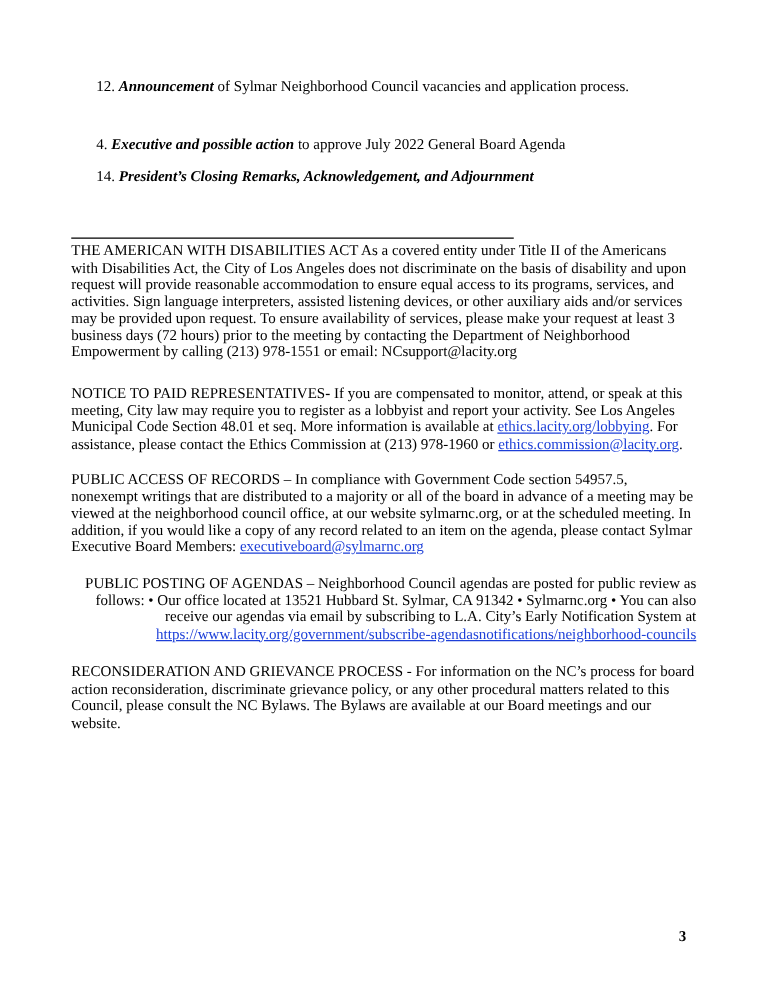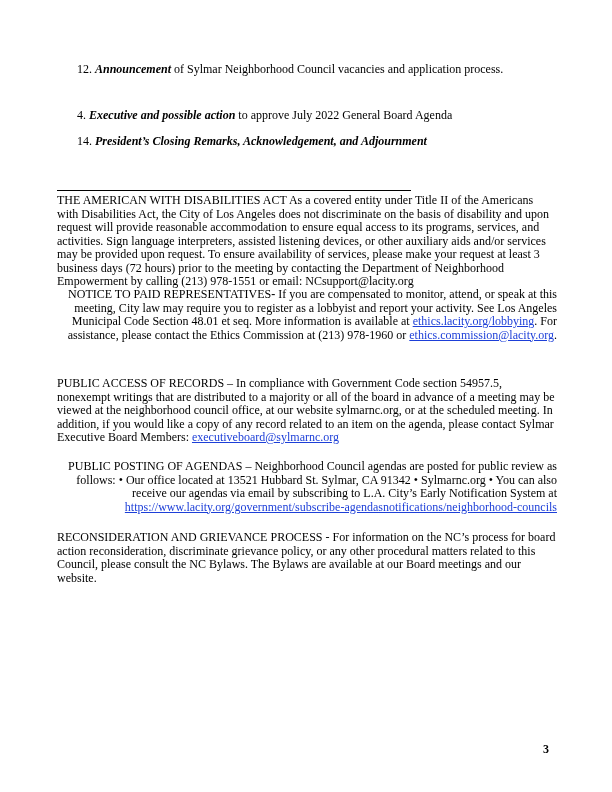--- a/index.html
+++ b/index.html
@@ -19,21 +19,21 @@
     #item-14 { top: 134px; }
     .rule {
       position: absolute; left: 57px; top: 190px; width: 354px; height: 0;
       border-top: 1px solid #000;
     }
     .para {
       position: absolute; left: 57px; width: 500px;
       font-size: 12px; line-height: 13.5px;
     }
     #ada { top: 194px; }
-    #paid { top: 288px; text-align: right; }
+    #paid { top: 308px; }
     #records { top: 377px; }
     #posting { top: 460px; text-align: right; }
     #recon { top: 531px; }
     a.link { color: #1d3fd8; text-decoration: underline; }
     .bold { font-weight: bold; }
     .page-number {
       position: absolute; left: 543px; top: 742px; font-weight: bold; font-size: 12px;
     }
   </style>
 </head>

